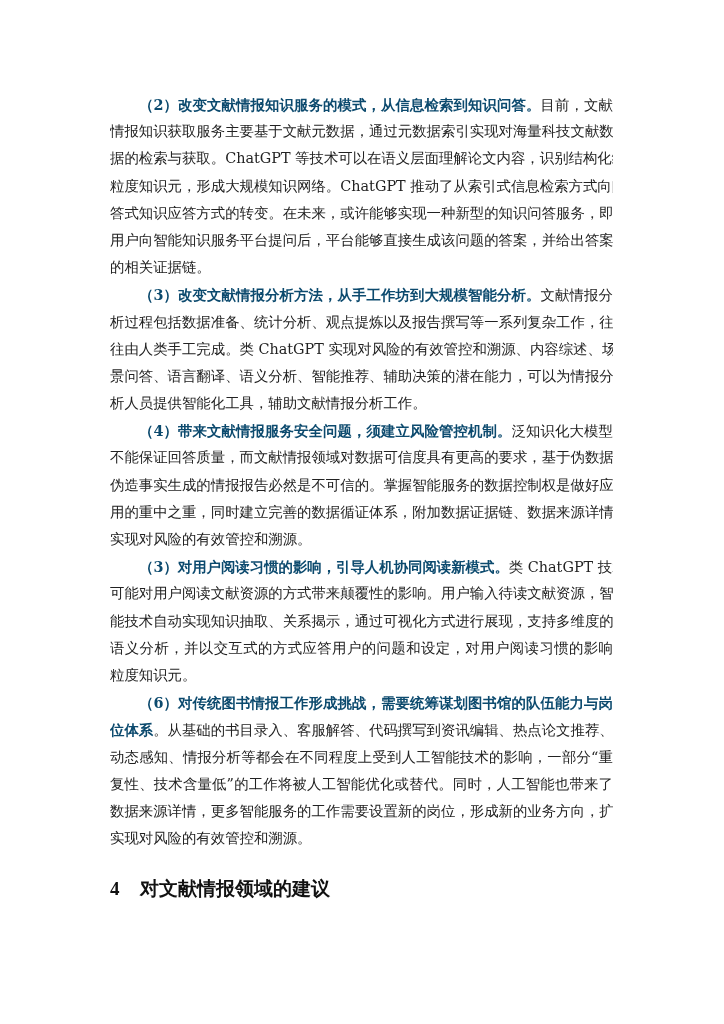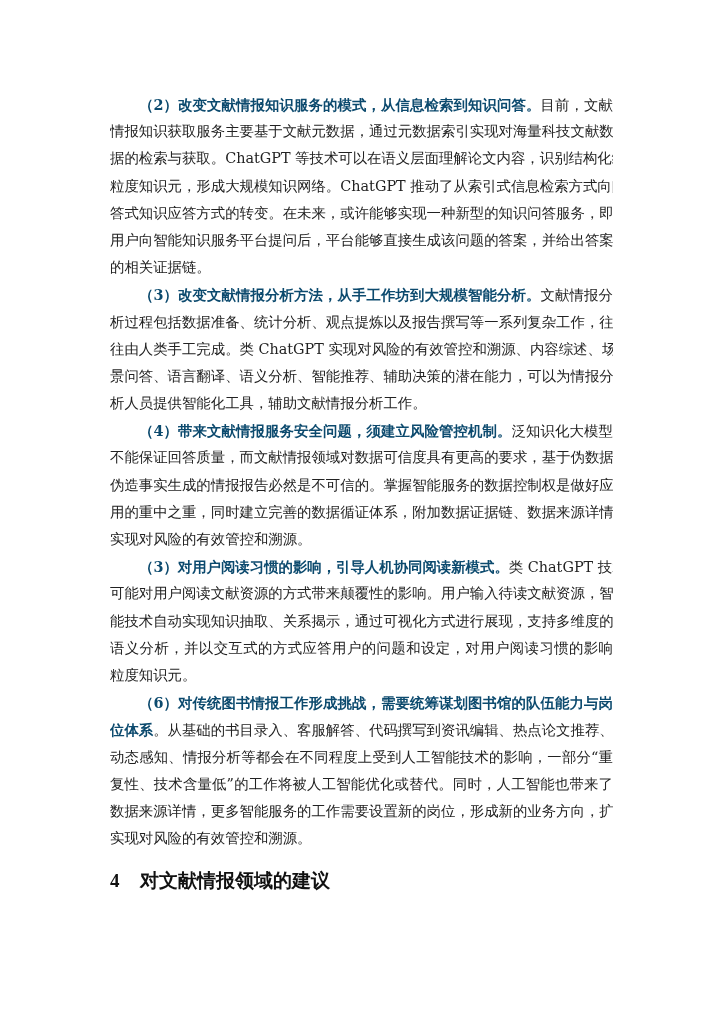--- a/index.html
+++ b/index.html
@@ -35,21 +35,21 @@
       text-align-last: left;
     }
     .line.indent {
       padding-left: 29px;
     }
     .lead {
       font-weight: bold;
       color: #0c4a6e;
     }
     .heading {
-      margin-top: 12px;
+      margin-top: 20px;
       height: 32px;
       line-height: 32px;
       font-size: 19px;
       font-weight: bold;
       color: #111;
       white-space: nowrap;
     }
     .heading .num {
       display: inline-block;
       width: 30px;

